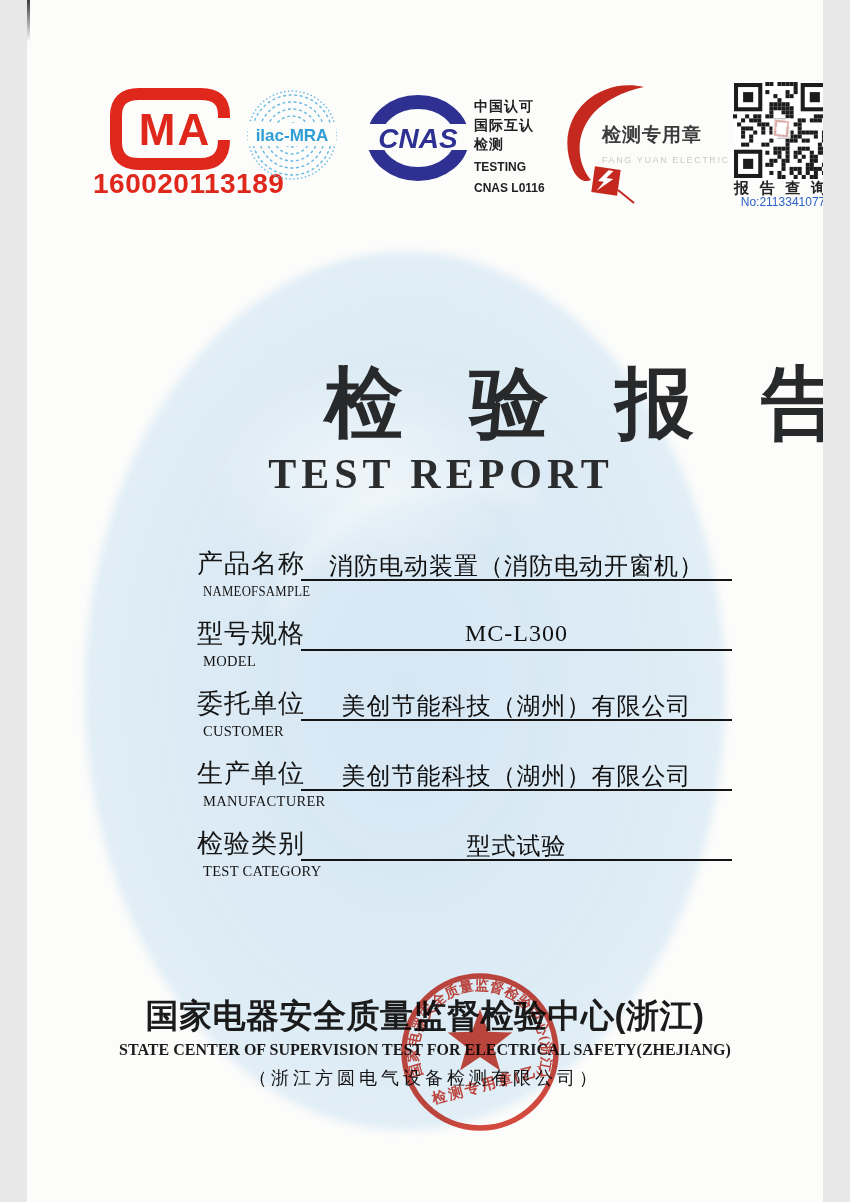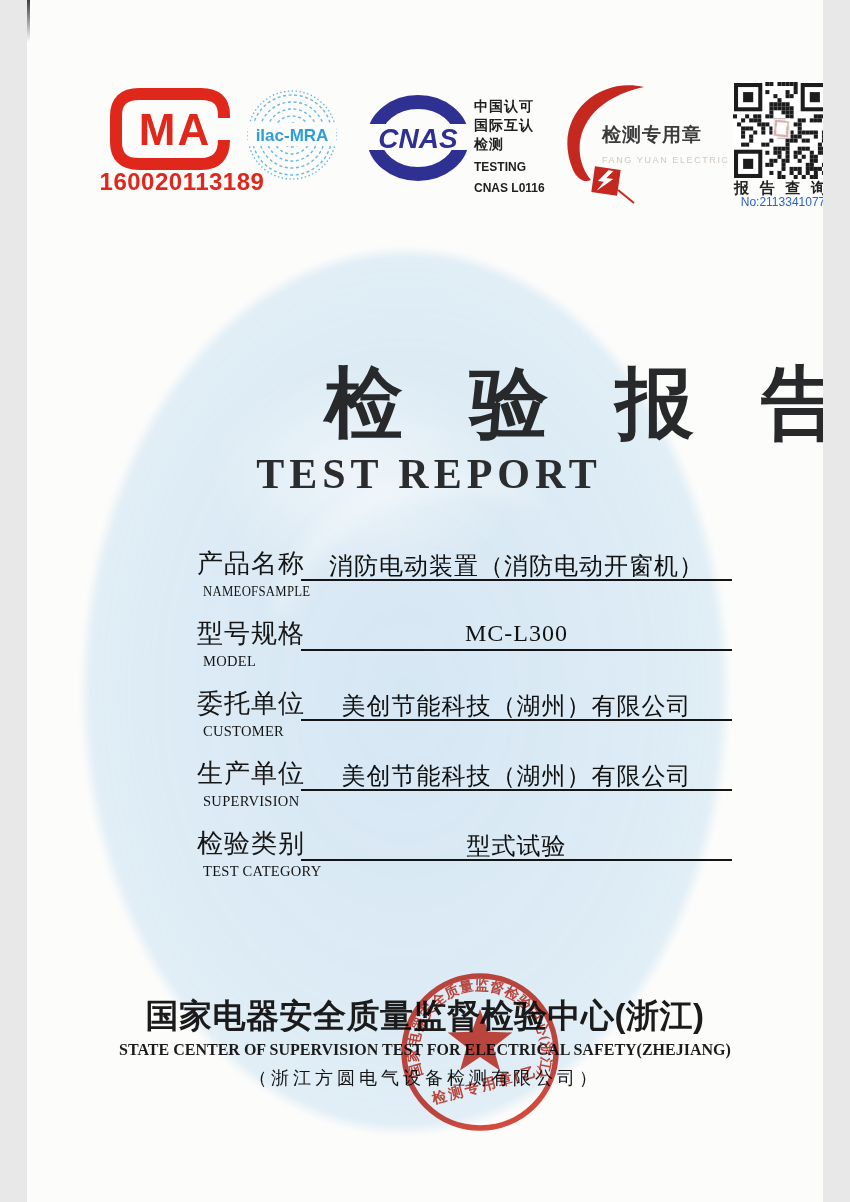--- a/index.html
+++ b/index.html
@@ -23,40 +23,40 @@
     filter:blur(4px); }
   .watermark-swirl { position:absolute; left:170px; top:360px; width:330px; height:230px;
     border-radius:50%; background:radial-gradient(rgba(255,255,255,.55), rgba(255,255,255,0) 70%);
     filter:blur(10px); }
   .watermark-arc { position:absolute; left:240px; top:470px; width:420px; height:480px;
     border-radius:50%; border:14px solid rgba(255,255,255,.35); border-color:rgba(255,255,255,.38) transparent transparent transparent;
     transform:rotate(-24deg); filter:blur(9px); }
   
   .cma-svg { position:absolute; left:82px; top:88px; }
   .cma-number { position:absolute; left:66px; top:168px; width:178px; text-align:center;
-    font-family:"Liberation Sans",sans-serif; font-weight:bold; font-size:24px; color:#e0271b; letter-spacing:.5px; }
+    font-family:"Liberation Sans",sans-serif; font-weight:bold; font-size:28px; color:#e0271b; letter-spacing:.5px; }
   .ilac-svg { position:absolute; left:219px; top:89px; }
   .cnas-svg { position:absolute; left:340px; top:94px; }
   .cnas-text { position:absolute; left:447px; top:97px; width:110px;
     font-family:"Liberation Sans",sans-serif; color:#1f1f1f; }
   .cnas-text .cn { font-size:14px; font-weight:600; line-height:19px; letter-spacing:1px; }
   .cnas-text .en { font-size:12px; font-weight:bold; line-height:16px; margin-top:5px; }
   .fy-svg { position:absolute; left:520px; top:80px; }
   .fy-text { position:absolute; left:575px; top:122px; width:150px; }
   .fy-text .cn { font-family:"Liberation Sans",sans-serif; font-size:19px; font-weight:bold; color:#3b3b3b; letter-spacing:1px; }
   .fy-text .en { font-family:"Liberation Sans",sans-serif; font-size:9px; color:#cfc8bf; letter-spacing:1.6px; margin-top:7px; white-space:nowrap; }
   .qr-svg { position:absolute; left:706px; top:82px; background:#fff; }
   .qr-caption { position:absolute; left:707px; top:179px; width:92px; display:flex; justify-content:space-between;
     font-family:"Liberation Sans",sans-serif; font-size:15px; font-weight:bold; color:#222; }
   .qr-number { position:absolute; left:698px; top:195px; width:116px; text-align:center;
     font-family:"Liberation Sans",sans-serif; font-size:12px; color:#2b62c6; }
   
   .title-cn { position:absolute; left:0; top:352px; width:100%; text-align:right;
     font-size:78px; font-weight:bold; color:#28292b; letter-spacing:16px; word-spacing:16px; text-indent:16px;margin-left:32px; }
-  .title-en { position:absolute; left:4px; top:450px; width:100%; text-align:center;
+  .title-en { position:absolute; left:16px; top:450px; width:100%; text-align:center;
     font-size:42px; font-weight:bold; color:#2b2c2e; letter-spacing:5px; }
   
   .fields { position:absolute; left:170px; top:546px; width:535px; }
   .field-row { position:relative; height:70px; }
   .field-row .cn-label { position:absolute; left:0; top:0; font-size:26px; color:#161616; letter-spacing:1px; white-space:nowrap; }
   .field-row .rule { position:absolute; left:104px; right:0; top:33px; border-bottom:2px solid #141414; }
   .field-row .value { position:absolute; left:104px; right:0; top:4px; text-align:center;
     font-size:24px; color:#101010; letter-spacing:1px; white-space:nowrap; }
   .field-row .en-label { position:absolute; left:6px; top:37px; font-size:14.5px; color:#141414; letter-spacing:.3px; white-space:nowrap; }
   .field-row .en-label.condensed { transform:scaleX(.88); transform-origin:left center; }
@@ -347,21 +347,21 @@
       <span class="cn-label">委托单位</span>
       <span class="rule"></span>
       <span class="value">美创节能科技（湖州）有限公司</span>
       <span class="en-label">CUSTOMER</span>
     </div>
 
     <div class="field-row">
       <span class="cn-label">生产单位</span>
       <span class="rule"></span>
       <span class="value">美创节能科技（湖州）有限公司</span>
-      <span class="en-label">SUPERVISION</span>
+      <span class="en-label">MANUFACTURER</span>
     </div>
 
     <div class="field-row">
       <span class="cn-label">检验类别</span>
       <span class="rule"></span>
       <span class="value">型式试验</span>
       <span class="en-label">TEST CATEGORY</span>
     </div>
 
   </div>

